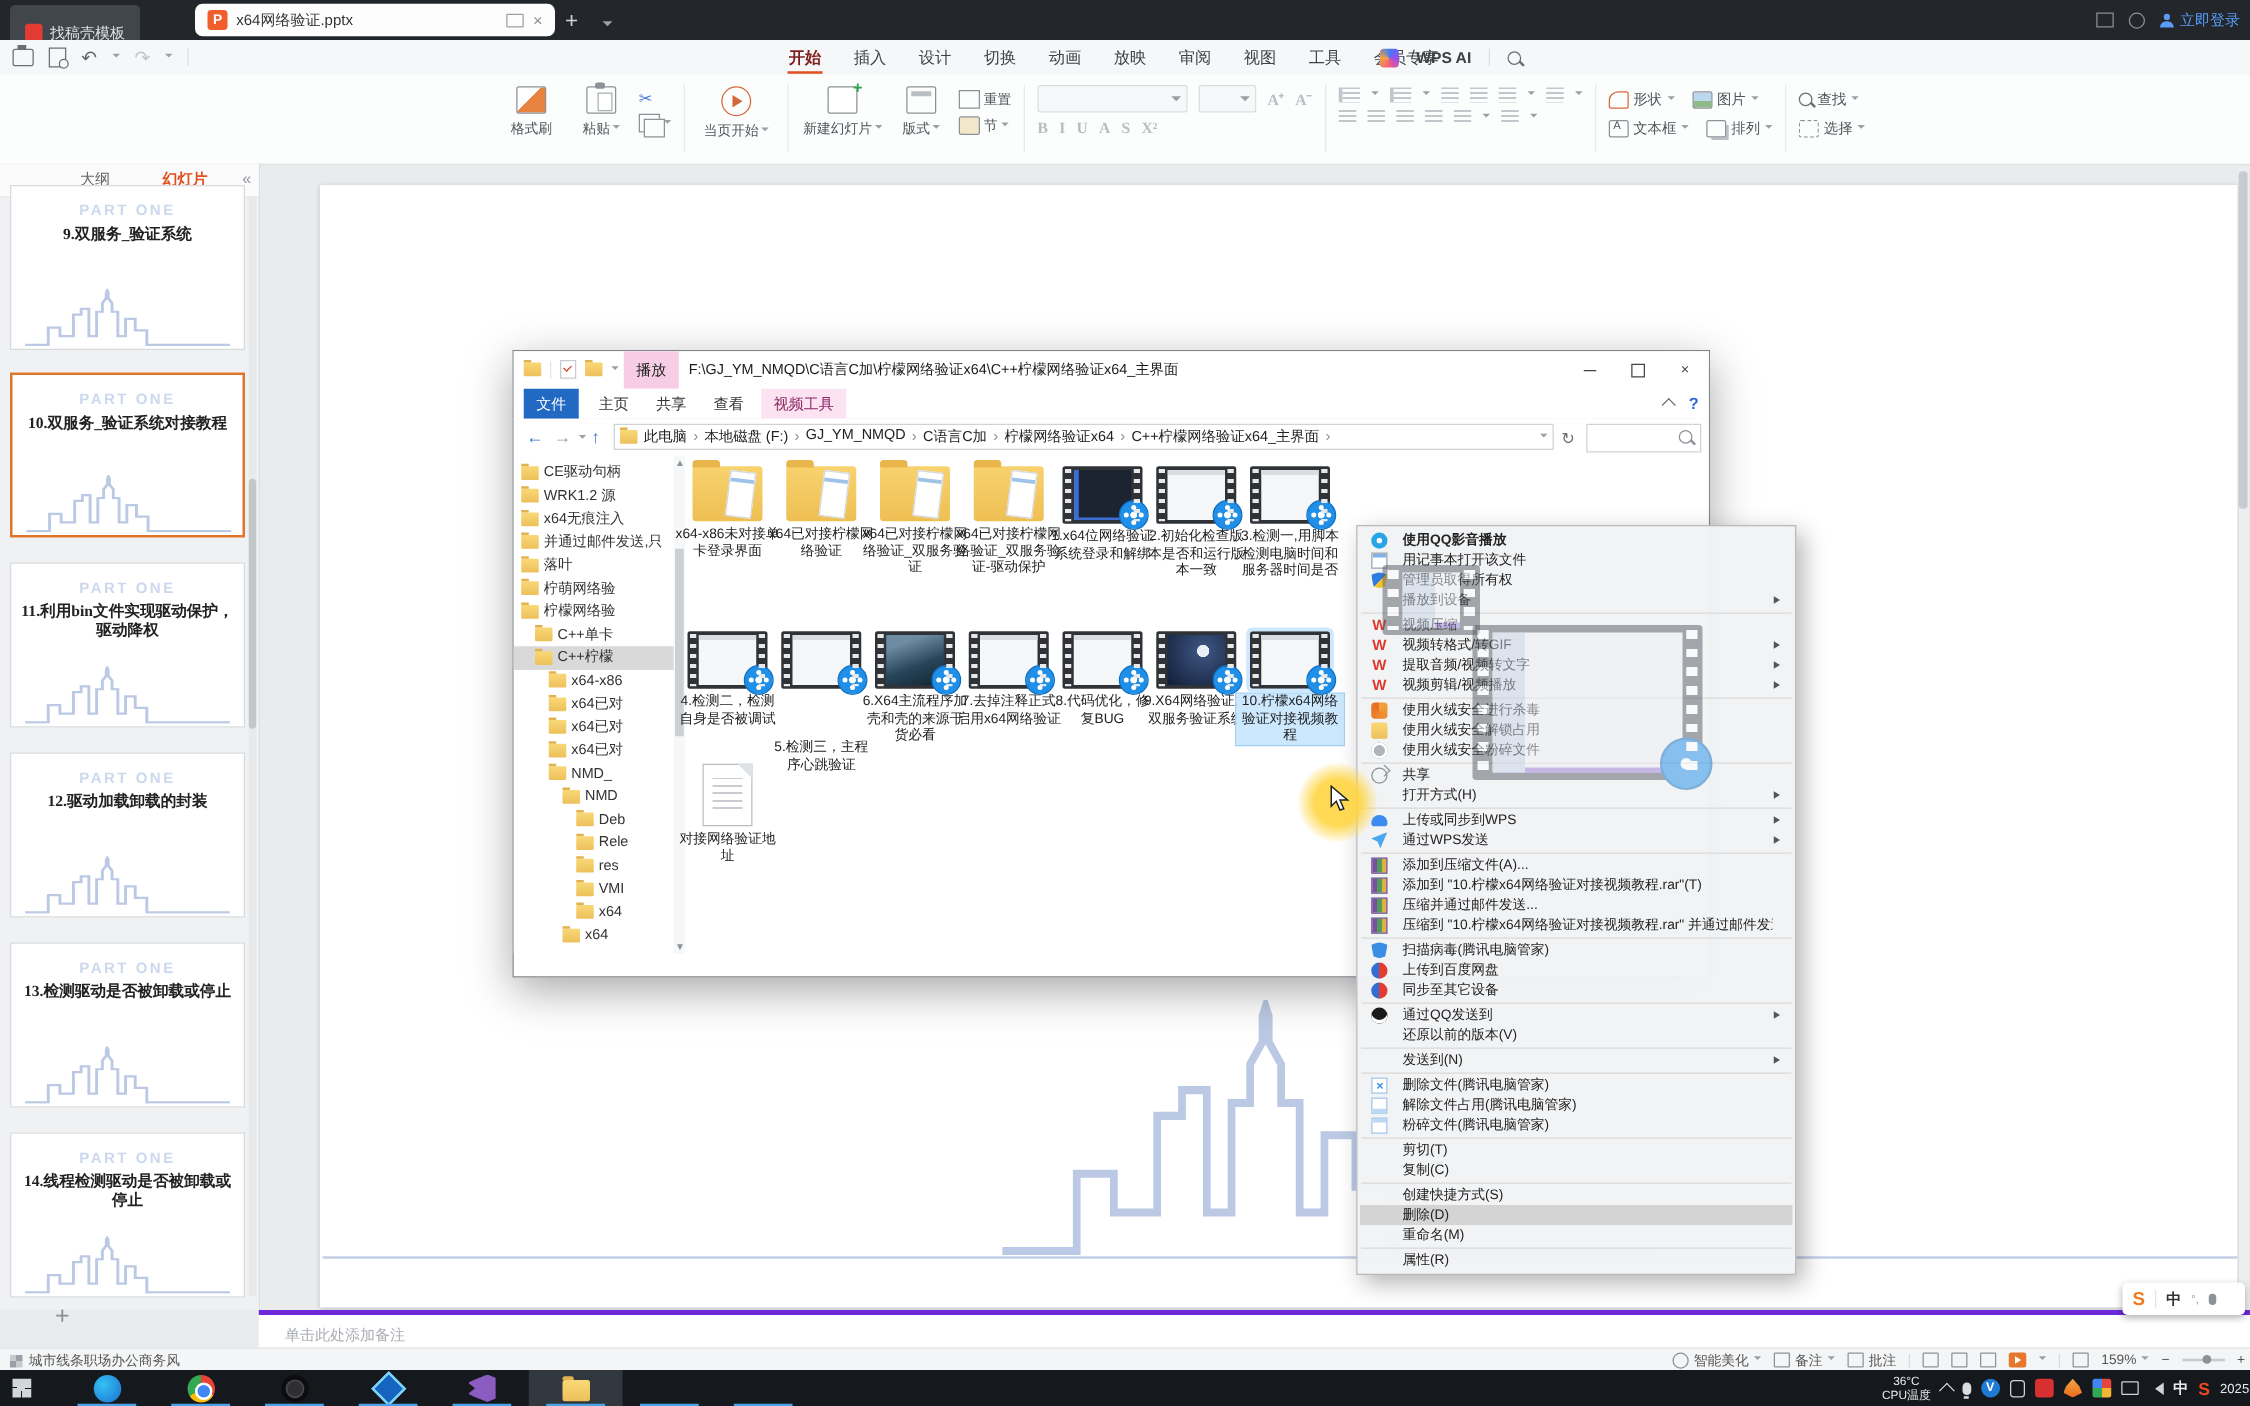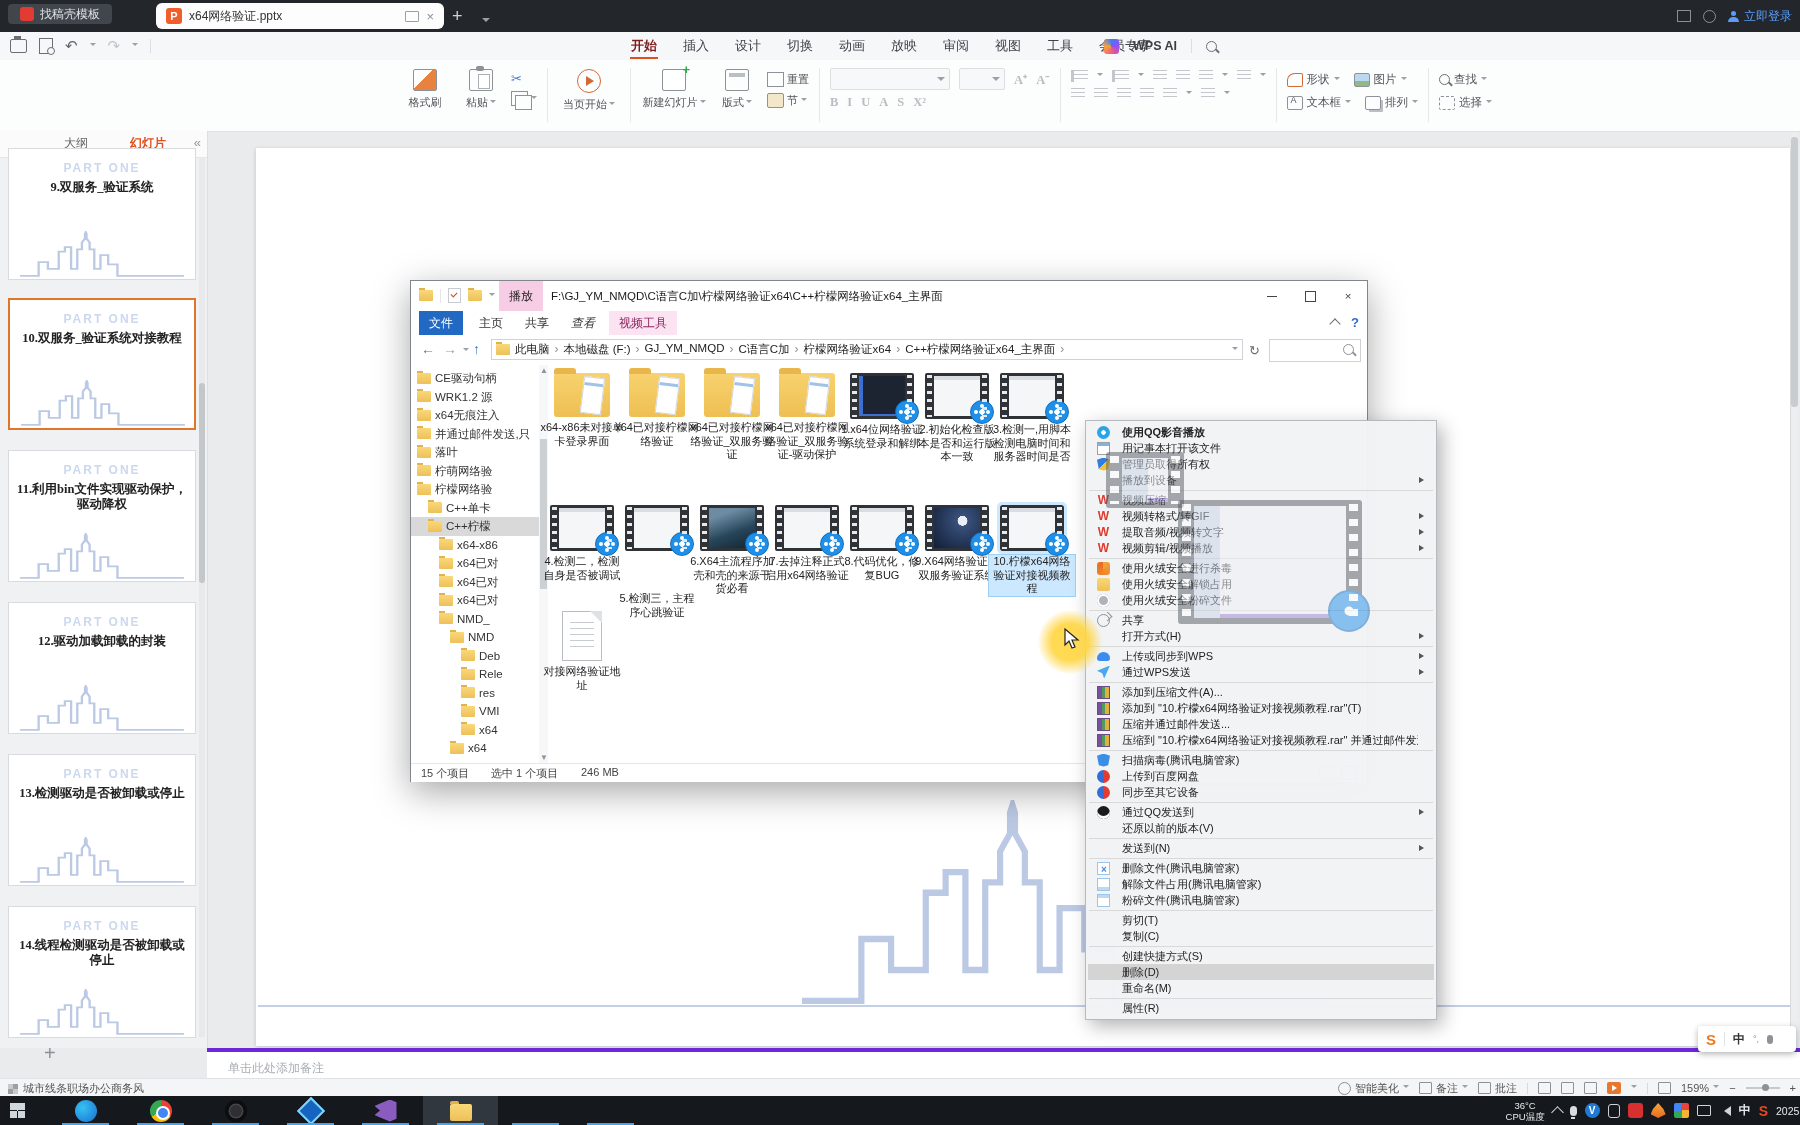--- a/index.html
+++ b/index.html
@@ -1,21 +1,21 @@
 <!DOCTYPE html>
 <html><head>
 <meta charset="utf-8">
 <style>
   html,body{margin:0;padding:0;background:#000;}
   .screen{position:relative;width:1800px;height:1125px;overflow:hidden;
     font-family:"Liberation Sans",sans-serif;background:#e9ebed;color:#333;}
   
   .titlebar{position:absolute;left:0;top:0;width:1800px;height:32px;background:#23272c;}
   .tb-home{position:absolute;left:8px;top:4px;height:20px;border-radius:4px;background:#41464c;
-    color:#dfe3e8;font-size:12px;display:flex;align-items:center;gap:6px;padding:0 12px;}
+    color:#dfe3e8;font-size:12px;display:flex;align-items:center;gap:6px;padding:12px 12px;}
   .tb-home-ic{width:14px;height:14px;border-radius:3px;background:#e23c32;}
   .tb-doc{position:absolute;left:156px;top:3px;height:26px;width:268px;border-radius:6px;background:#fdfdfd;
     display:flex;align-items:center;gap:7px;padding:0 10px;font-size:12px;color:#333;}
   .tb-doc .pico{width:16px;height:16px;border-radius:3px;background:#f05e2b;color:#fff;font-weight:bold;
     font-size:11px;display:flex;align-items:center;justify-content:center;}
   .tb-doc .grow{flex:1;}
   .tb-mini{width:12px;height:9px;border:1px solid #9aa0a6;border-radius:1px;}
   .tb-x{color:#8a9096;font-size:13px;}
   .tb-plus{position:absolute;left:452px;top:6px;color:#cdd2d8;font-size:18px;line-height:20px;}
   .tb-caret{position:absolute;left:482px;top:12px;}
@@ -643,21 +643,21 @@
       </div>
     </div>
     <div class="ex-menu" id="ex-menu">
       <div class="ex-menu-right">
         <span class="chev-up"></span>
         <span class="q-help">?</span>
       </div>
     <div class="ex-mitem ex-file" style="left: 8px;">文件</div>
         <div class="ex-mitem" style="left: 58px;">主页</div>
         <div class="ex-mitem" style="left: 104px;">共享</div>
-        <div class="ex-mitem" style="left: 150px; font-style: italic;">查看</div>
+        <div class="ex-mitem" style="left: 150px;">查看</div>
         <div class="ex-mitem ex-vtools" style="left: 198px;">视频工具</div>
       </div>
     <div class="ex-addr">
       <span class="nav-ar en" style="left:10px">←</span>
       <span class="nav-ar" style="left:32px">→</span>
       <span class="caret small" style="position:absolute;left:52px;top:13px"></span>
       <span class="nav-ar en" style="left:62px">↑</span>
       <div class="crumbbox">
         <span class="mini-folder"></span>
         <span id="crumbs" style="display:flex;align-items:flex-start;">
@@ -859,29 +859,20 @@
               <span class="reel"></span>
             </span>
             <div class="lab">10.柠檬x64网络验证对接视频教程</div>
           </div>
           <div class="tile" style="left: 135px; top: 246px;">
             <span class="docic"></span>
             <div class="lab">对接网络验证地址</div>
           </div>
         </div>
     </div>
-    <div class="ex-status">
-      <span class="s1">15 个项目</span>
-      <span class="s2">选中 1 个项目</span>
-      <span class="s3">246 MB</span>
-      <div class="view-ics">
-        <span class="view-ic"></span>
-        <span class="view-ic on"></span>
-      </div>
-    </div>
   </div>
 
   <div class="ctx" id="ctx">
       <div class="mi bold">
         <span class="mic2 i-qqplayer"></span>
         <span class="txt">使用QQ影音播放</span>
       </div>
       <div class="mi">
         <span class="mic2 i-notepad"></span>
         <span class="txt">用记事本打开该文件</span>

